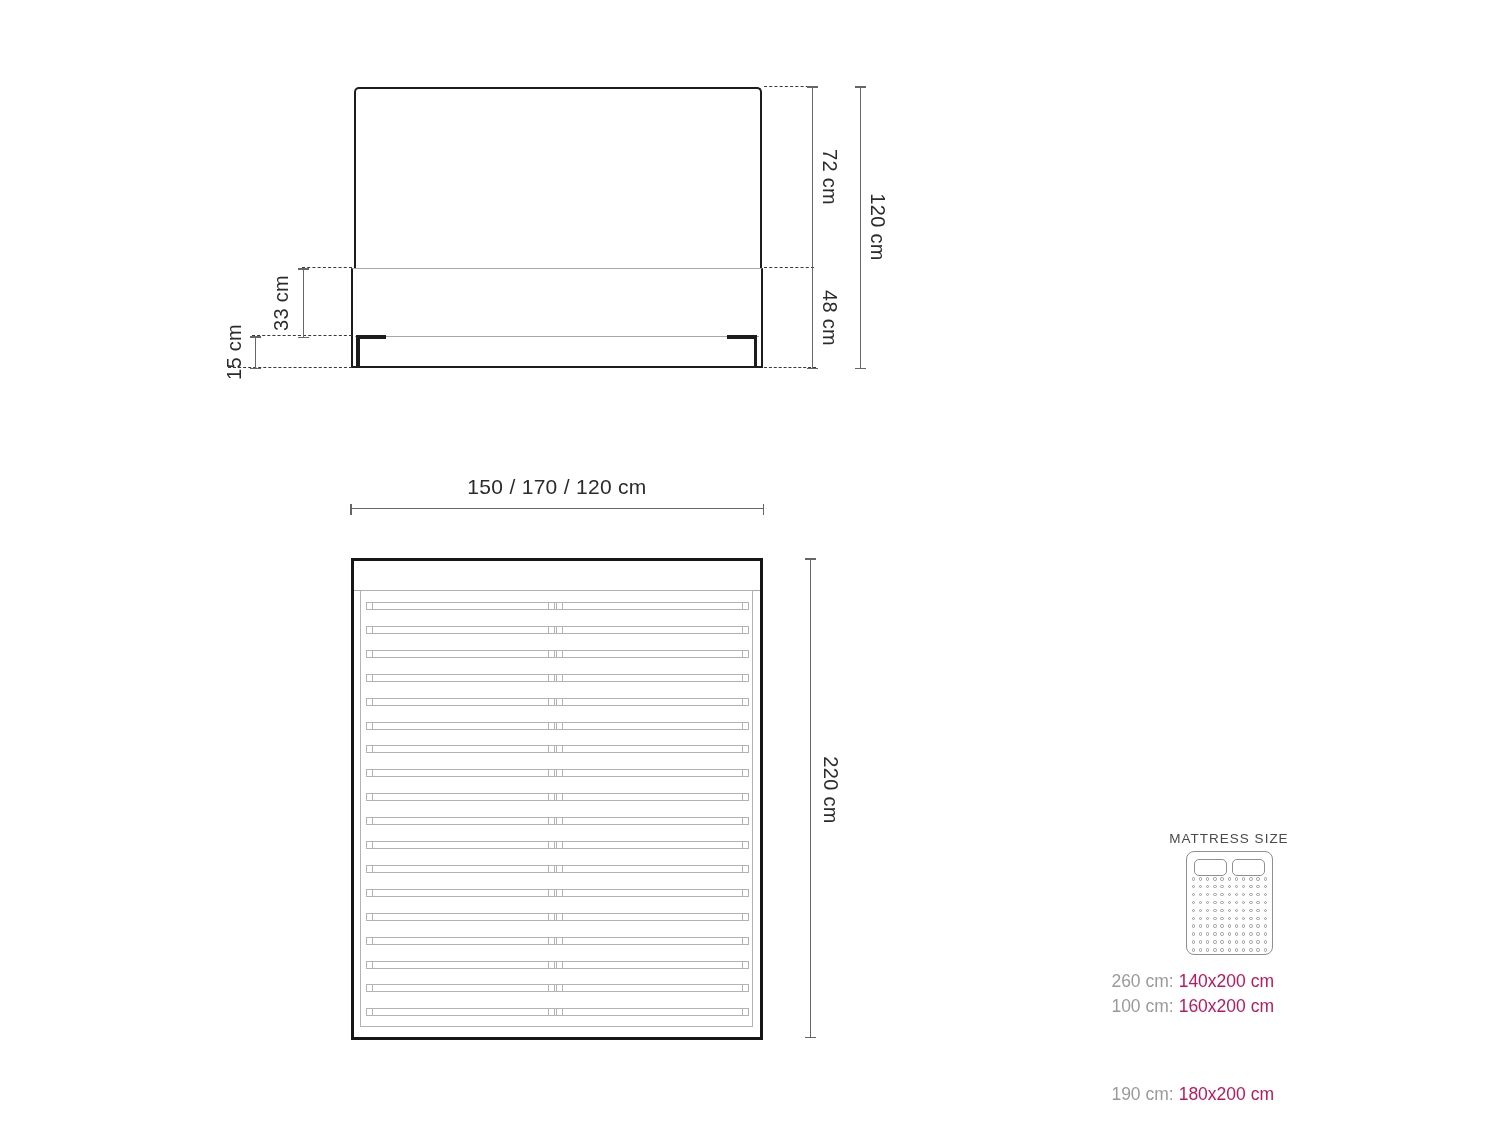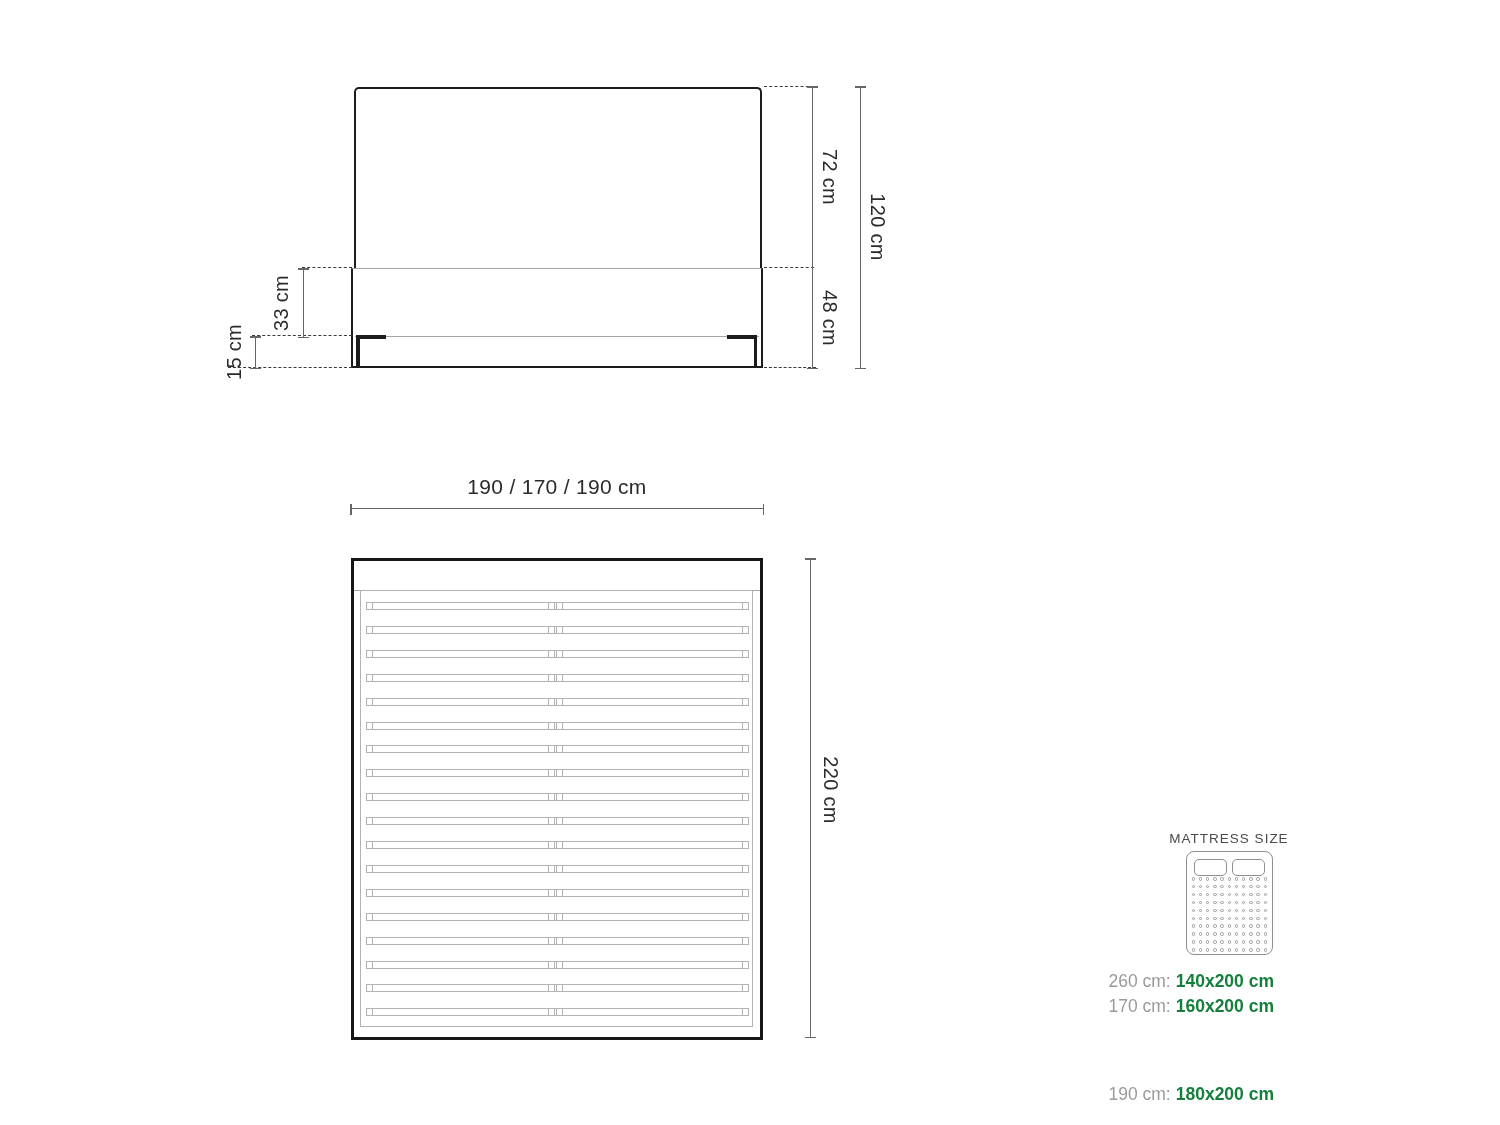--- a/index.html
+++ b/index.html
@@ -82,21 +82,21 @@
   .p1{left:7px;}
   .p2{left:45px;}
   .dot{position:absolute;width:3.5px;height:3.5px;box-sizing:border-box;
        border:1px solid #999;border-radius:50%;}
   .size-row{position:absolute;left:1040px;width:234px;text-align:right;
             font-size:17.5px;line-height:22px;white-space:nowrap;}
   .sr1{top:970px;}
   .sr2{top:995px;}
   .sr3{top:1048px;margin-top:35px;}
   .size-label{color:#9a9a9a;}
-  .size-value{color:#15803d;font-weight:700;margin-left:5px;}
+  .size-value{color:#be185d;font-weight:400;margin-left:5px;}
 </style>
 </head>
 <body>
 
 <div class="canvas">
 
   <div class="headboard"></div>
   <div class="bed-base"></div>
   <div class="base-line"></div>
   <div class="leg-part leg-l-h"></div>
@@ -115,21 +115,21 @@
   <div class="dim-v dimB"></div>
   <div class="dim-v dimC"></div>
   <div class="dim-v dimD"></div>
 
   <div class="dim-label cw lab-72">72 cm</div>
   <div class="dim-label cw lab-120">120 cm</div>
   <div class="dim-label cw lab-48">48 cm</div>
   <div class="dim-label ccw lab-33">33 cm</div>
   <div class="dim-label ccw lab-15">15 cm</div>
 
-  <div class="dim-label hz lab-w">190 / 170 / 190 cm</div>
+  <div class="dim-label hz lab-w">150 / 170 / 120 cm</div>
   <div class="dim-h dimW"></div>
 
   <div class="plan-frame">
     <div class="plan-band"></div>
     <div class="plan-inner"></div>
 
   <div class="slat" style="top: 41px;">
         <div class="cap cap-l"></div>
         <div class="cap cap-c1"></div>
         <div class="cap cap-c2"></div>
@@ -356,19 +356,19 @@
       <div class="dot" style="left: 54.9px; top: 96.1px;"></div>
       <div class="dot" style="left: 62.1px; top: 96.1px;"></div>
       <div class="dot" style="left: 69.3px; top: 96.1px;"></div>
       <div class="dot" style="left: 76.5px; top: 96.1px;"></div>
     </div>
 
   <div class="size-row sr1">
     <span class="size-label">260 cm:</span><span class="size-value">140x200 cm</span>
   </div>
   <div class="size-row sr2">
-    <span class="size-label">170 cm:</span><span class="size-value">160x200 cm</span>
+    <span class="size-label">100 cm:</span><span class="size-value">160x200 cm</span>
   </div>
   <div class="size-row sr3">
     <span class="size-label">190 cm:</span><span class="size-value">180x200 cm</span>
   </div>
 
 </div>
 
 </body></html>

